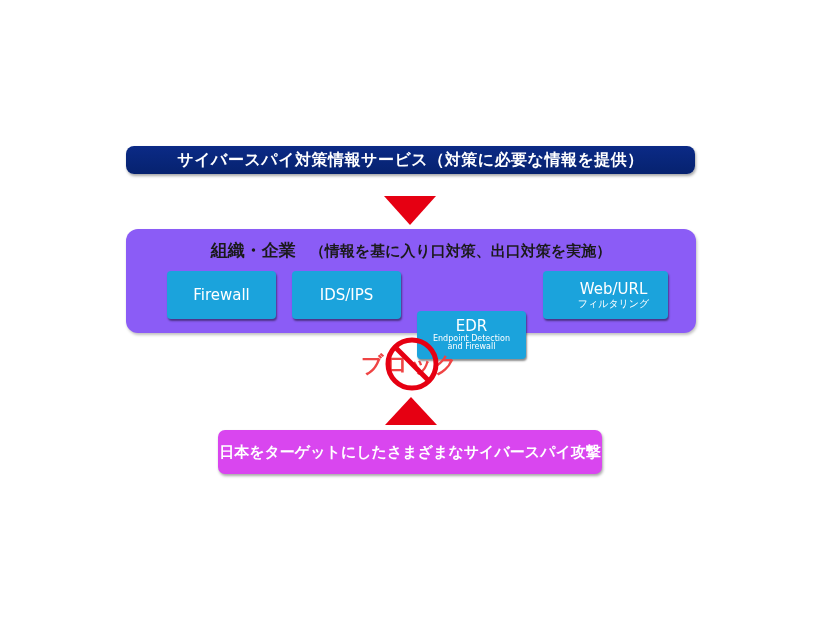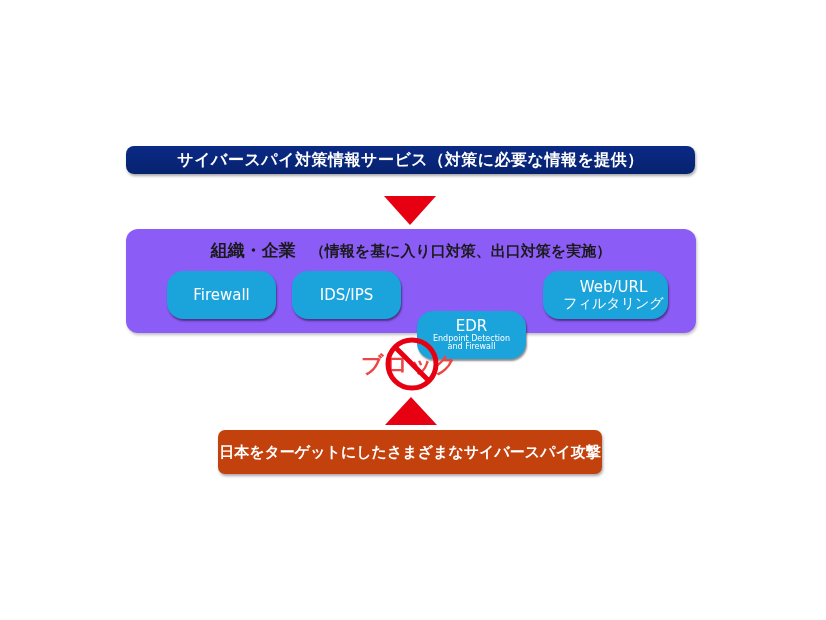--- a/index.html
+++ b/index.html
@@ -27,42 +27,42 @@
     background:#8b5cf6; border-radius:12px;
     box-shadow: 1px 2px 3px rgba(0,0,0,0.25);
   }
   .mid-title {
     position:absolute; left:0; right:0; top:10px; text-align:center;
     font-weight:bold; font-size:17px; color:#1a1a1a;
   }
   .mid-title .sub { font-size:15px; margin-left:14px; }
   .tool {
     position:absolute; top:42px; width:109px; height:48px;
-    background:#1ba3dc; border-radius:16px;
+    background:#1ba3dc; border-radius:4px;
     box-shadow: 1px 2px 2px rgba(0,0,0,0.45);
     color:#fff; display:flex; flex-direction:column; align-items:center; justify-content:center;
     text-align:center; line-height:1.1;
   }
   .tool .main { font-size:15px; }
   .tool .small { font-size:8px; line-height:1.05; }
-  .tool .jp { font-size:14px; margin-top:1px; }
+  .tool .jp { font-size:10px; margin-top:1px; }
   .block-area { left:350px; top:334px; width:120px; height:62px; }
   .block-text {
     position:absolute; left:0; right:0; top:16px; text-align:center;
     font-weight:bold; font-size:22px; color:#ef4444; letter-spacing:2px;
   }
   .prohibit { position:absolute; left:34px; top:2px; }
   .arrow-up {
     left:385px; top:397px; width:0; height:0;
     border-left:26px solid transparent; border-right:26px solid transparent;
     border-bottom:28px solid #e60012;
   }
   .bottom-box {
     left:218px; top:430px; width:384px; height:44px;
-    background:#c2410c; border-radius:7px;
+    background:#d946ef; border-radius:7px;
     box-shadow: 1px 2px 3px rgba(0,0,0,0.35);
     color:#fff; font-weight:bold; font-size:15px;
     display:flex; align-items:center; justify-content:center;
   }
 </style>
 </head>
 <body>
 
 <div class="abs top-box">
   <span>サイバースパイ対策情報サービス（対策に必要な情報を提供）</span>

